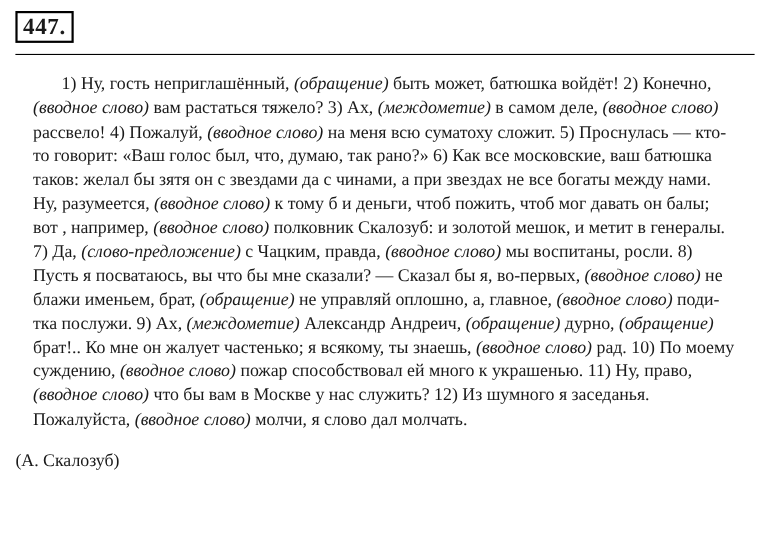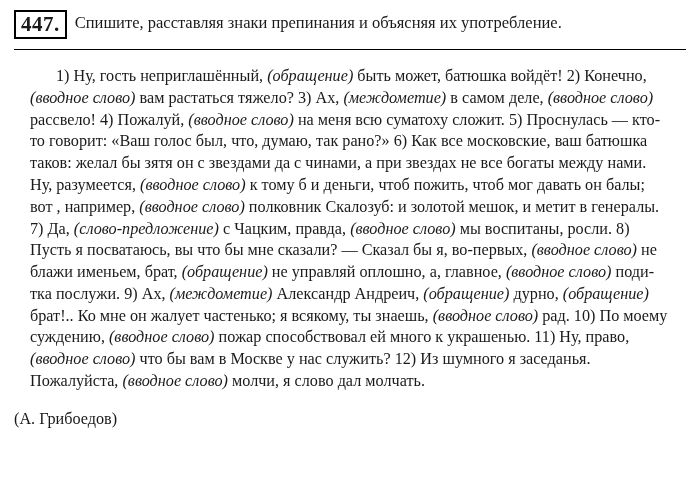--- a/index.html
+++ b/index.html
@@ -67,22 +67,21 @@
     text-indent: 0;
   }
 </style>
 </head>
 <body>
 
 <div class="page">
 
   <div class="exercise-header">
     <div class="ex-number">447.</div>
-    <div class="ex-instruction">Спишите, расставляя знаки препинания и объясняя их употребление.</div>
   </div>
 
   <div class="rule-line"></div>
 
   <p class="body-text" id="body-text"><span>1) Ну, гость неприглашённый, </span><span class="it">(обращение)</span><span> быть может, батюшка войдёт! 2) Конечно, </span><span class="it">(вводное слово)</span><span> вам растаться тяжело? 3) Ах, </span><span class="it">(междометие)</span><span> в самом деле, </span><span class="it">(вводное слово)</span><span> рассвело! 4) Пожалуй, </span><span class="it">(вводное слово)</span><span> на меня всю суматоху сложит. 5) Проснулась — кто-то говорит: «Ваш голос был, что, думаю, так рано?» 6) Как все московские, ваш батюшка таков: желал бы зятя он с звездами да с чинами, а при звездах не все богаты между нами. Ну, разумеется, </span><span class="it">(вводное слово)</span><span> к тому б и деньги, чтоб пожить, чтоб мог давать он балы; вот , например, </span><span class="it">(вводное слово)</span><span> полковник Скалозуб: и золотой мешок, и метит в генералы. 7) Да, </span><span class="it">(слово-предложение)</span><span> с Чацким, правда, </span><span class="it">(вводное слово)</span><span> мы воспитаны, росли. 8) Пусть я посватаюсь, вы что бы мне сказали? — Сказал бы я, во-первых, </span><span class="it">(вводное слово)</span><span> не блажи именьем, брат, </span><span class="it">(обращение)</span><span> не управляй оплошно, а, главное, </span><span class="it">(вводное слово)</span><span> поди-тка послужи. 9) Ах, </span><span class="it">(междометие)</span><span> Александр Андреич, </span><span class="it">(обращение)</span><span> дурно, </span><span class="it">(обращение)</span><span> брат!.. Ко мне он жалует частенько; я всякому, ты знаешь, </span><span class="it">(вводное слово)</span><span> рад. 10) По моему суждению, </span><span class="it">(вводное слово)</span><span> пожар способствовал ей много к украшенью. 11) Ну, право, </span><span class="it">(вводное слово)</span><span> что бы вам в Москве у нас служить? 12) Из шумного я заседанья. Пожалуйста, </span><span class="it">(вводное слово)</span><span> молчи, я слово дал молчать.</span></p>
 
-  <p class="author">(А. Грибоедов)</p>
+  <p class="author">(А. Скалозуб)</p>
 
 </div>
 
 </body></html>

